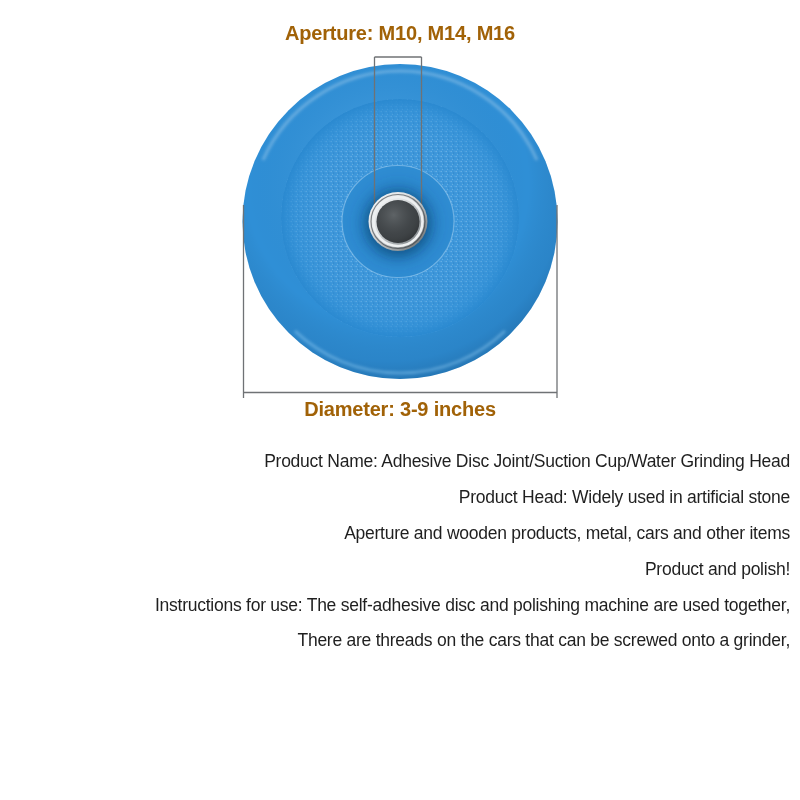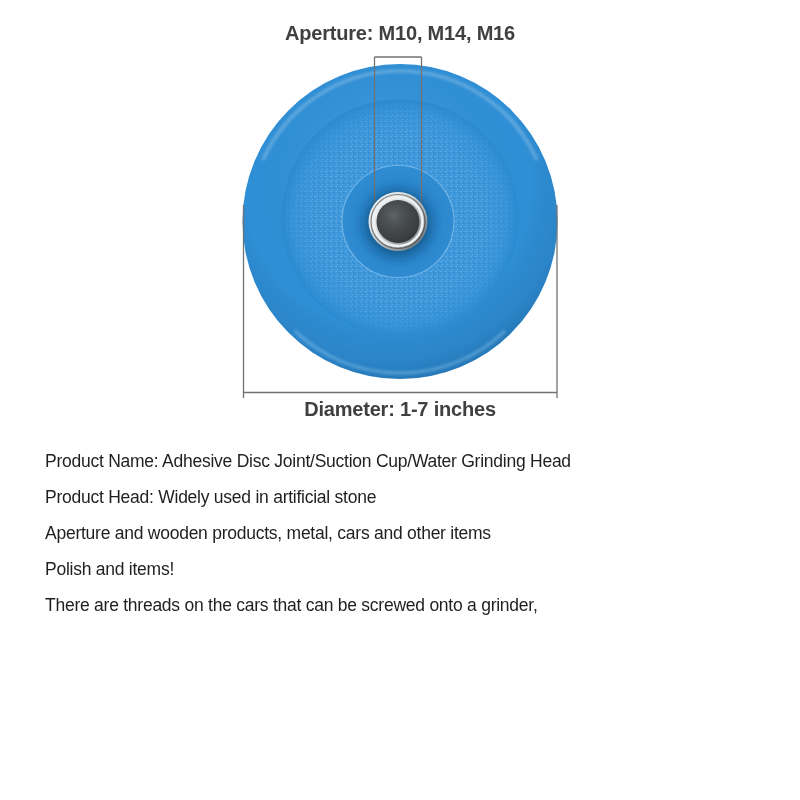--- a/index.html
+++ b/index.html
@@ -3,26 +3,26 @@
 <meta charset="utf-8">
 <style>
   html,body{margin:0;padding:0;background:#fff;}
   .canvas{
     position:relative;width:800px;height:800px;background:#ffffff;
     overflow:hidden;font-family:"Liberation Sans",sans-serif;
   }
   .art{position:absolute;top:0;left:0;}
   .annotation{
     position:absolute;left:0;width:100%;text-align:center;
-    font-size:20px;font-weight:600;color:#404040;letter-spacing:-0.2px;
+    font-size:20px;font-weight:600;color:#a16207;letter-spacing:-0.2px;
     line-height:26px;
   }
   .aperture-label{top:20px;}
   .diameter-label{top:396px;}
-  .desc-block{position:absolute;top:444px;left:45px;right:10px;}
+  .desc-block{position:absolute;top:444px;left:45px;right:10px;text-align:right;}
   .desc-line{
     height:35.9px;line-height:35.9px;font-size:17.5px;font-weight:500;
     color:#1f1f1f;letter-spacing:-0.25px;white-space:nowrap;
   }
 </style>
 </head>
 <body>
 
 <div class="canvas">
 
@@ -103,23 +103,24 @@
 
     <g fill="none" stroke-width="1.3" stroke="#6F7275">
       <path d="M 243.5 205 V 398"></path>
       <path d="M 557 205 V 398"></path>
       <path d="M 243.5 392.5 H 557"></path>
     </g>
   </svg>
 
   <div class="annotation aperture-label">Aperture: M10, M14, M16</div>
 
-  <div class="annotation diameter-label">Diameter: 1-7 inches</div>
+  <div class="annotation diameter-label">Diameter: 3-9 inches</div>
 
   <div class="desc-block">
     <div class="desc-line">Product Name: Adhesive Disc Joint/Suction Cup/Water Grinding Head</div>
     <div class="desc-line">Product Head: Widely used in artificial stone</div>
     <div class="desc-line">Aperture and wooden products, metal, cars and other items</div>
-    <div class="desc-line">Polish and items!</div>
+    <div class="desc-line">Product and polish!</div>
+    <div class="desc-line">Instructions for use: The self-adhesive disc and polishing machine are used together,</div>
     <div class="desc-line">There are threads on the cars that can be screwed onto a grinder,</div>
   </div>
 
 </div>
 
 </body></html>

